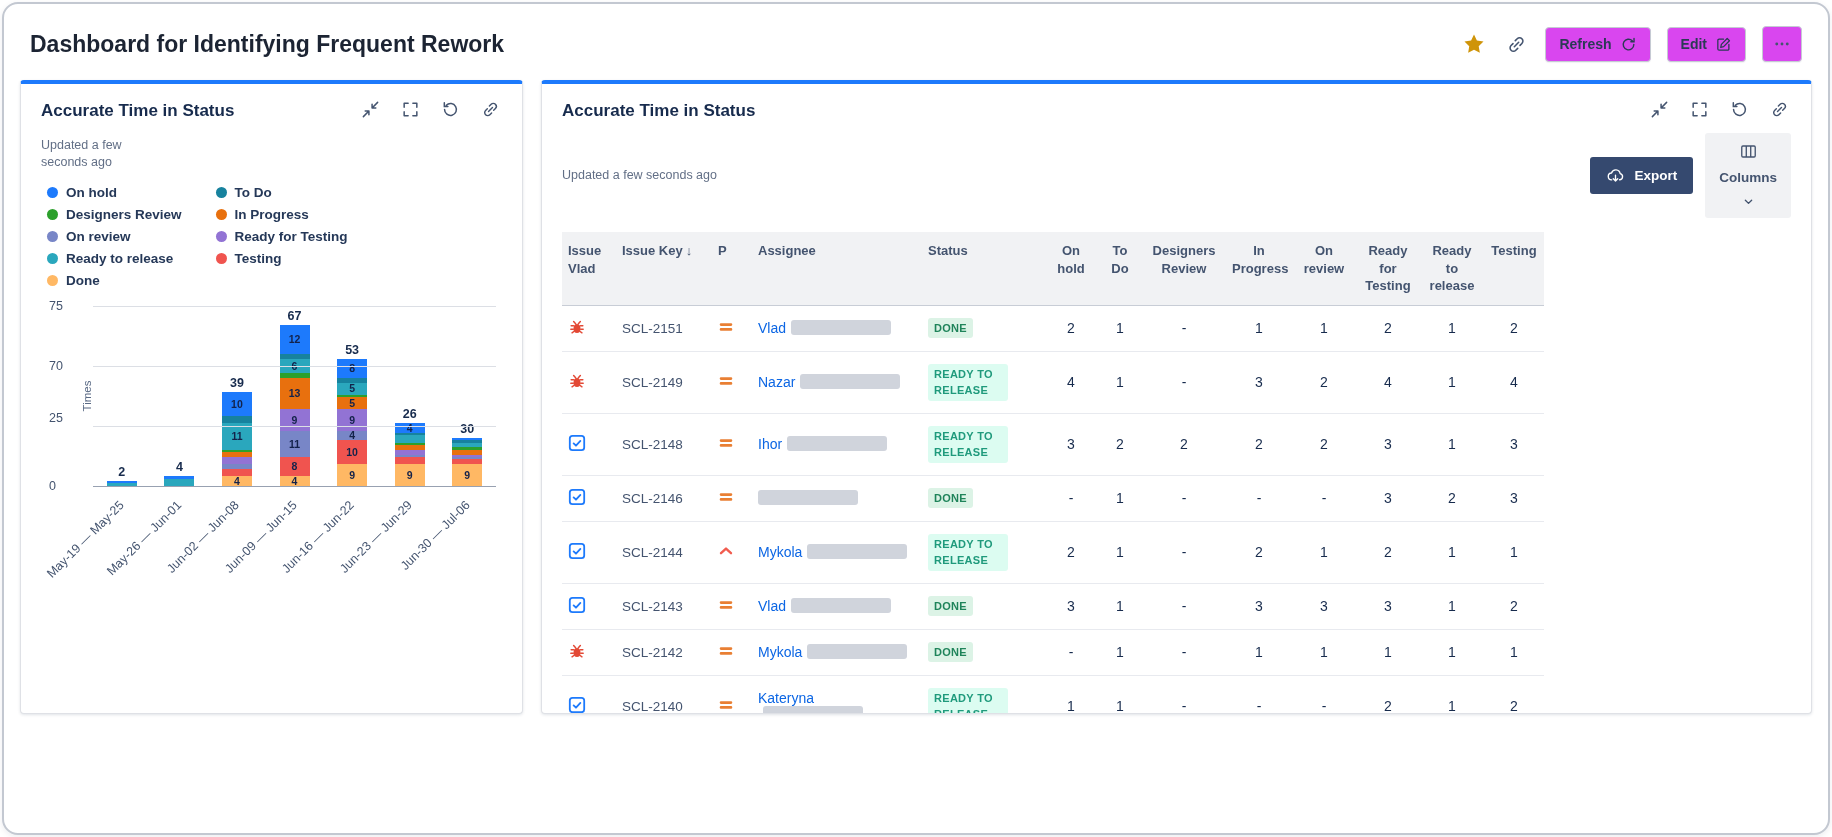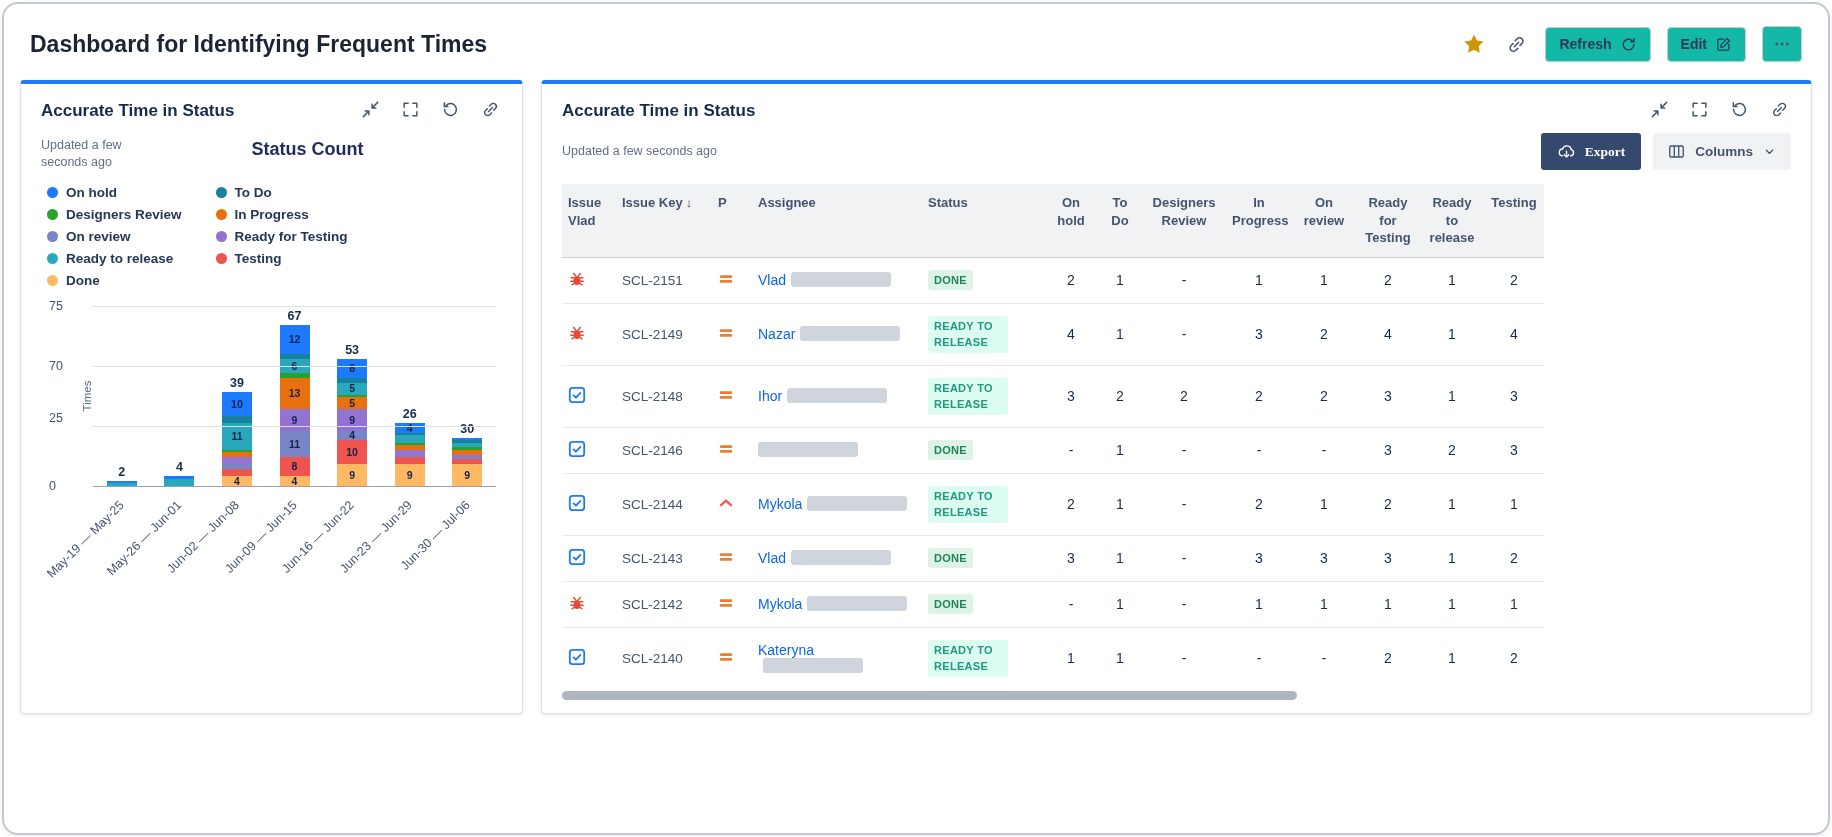--- a/index.html
+++ b/index.html
@@ -4,21 +4,21 @@
 <style>
   * { margin:0; padding:0; box-sizing:border-box; }
   html,body { width:1832px; height:837px; background:#fff; font-family:"Liberation Sans","DejaVu Sans",sans-serif; color:#172b4d; }
   .frame { position:absolute; inset:2px; border:2px solid #c3c8d1; border-radius:16px; background:#fff; overflow:hidden; box-shadow:0 2px 6px rgba(9,30,66,.08); }
 
   
   .top-header { display:flex; align-items:center; justify-content:space-between; padding:18px 26px 14px 26px; height:76px; }
   .page-title { font-size:23px; font-weight:700; color:#1c2433; }
   .header-actions { display:flex; align-items:center; gap:16px; }
   .icon-btn { background:none; border:none; cursor:pointer; display:flex; align-items:center; color:#44546f; padding:2px; }
-  .btn { display:flex; align-items:center; gap:8px; background:#14b8a6; border:1px solid #c5cad3; border-radius:4px; padding:8px 13px; font-size:14px; font-weight:600; color:#2b3a55; cursor:pointer; font-family:inherit; box-shadow:0 1px 1px rgba(9,30,66,.06); }
+  .btn { display:flex; align-items:center; gap:8px; background:#d946ef; border:1px solid #c5cad3; border-radius:4px; padding:8px 13px; font-size:14px; font-weight:600; color:#2b3a55; cursor:pointer; font-family:inherit; box-shadow:0 1px 1px rgba(9,30,66,.06); }
   .btn svg { flex:none; }
 
   
   .panels { display:flex; gap:18px; padding:0 16px; height:634px; }
   .panel { background:#fff; border:1px solid #dfe1e6; border-top:4px solid #1d7afc; border-radius:4px; box-shadow:0 1px 3px rgba(9,30,66,.12); padding:14px 20px 12px 20px; overflow:hidden; position:relative; }
   .panel-left { width:503px; flex:none; }
   .panel-right { flex:1; }
   .panel-head { display:flex; align-items:flex-end; justify-content:space-between; }
   .panel-title { font-size:17px; font-weight:700; color:#172b4d; }
   .panel-icons { display:flex; align-items:center; gap:17px; }
@@ -44,42 +44,42 @@
   .total { font-size:12.5px; font-weight:700; color:#172b4d; margin-bottom:2px;text-align:center; }
   .stack { width:30px; display:flex; flex-direction:column-reverse; }
   .seg { display:flex; align-items:center; justify-content:center; font-size:10.5px; font-weight:700; color:#13224a; line-height:1; overflow:hidden; flex:none; }
   .xlabels { margin-left:52px; margin-right:6px; display:flex; height:92px; }
   .xslot { flex:1; position:relative; }
   .xlab { position:absolute; top:10px; right:50%; transform:rotate(-45deg); transform-origin:100% 50%; white-space:nowrap; font-size:12.5px; color:#44546f; }
 
   
   .toolbar { display:flex; align-items:center; justify-content:space-between; margin-top:12px; }
   .toolbar-buttons { display:flex; align-items:center; gap:12px; }
-  .btn-export { display:flex; align-items:center; gap:9px; background:#35496f; color:#fff; border:none; border-radius:3px; padding:9px 16px; font-size:13.5px; font-weight:600; cursor:pointer; font-family:Liberation Serif, serif; }
-  .btn-columns { display:flex; align-items:center; gap:9px; background:#f1f2f4; color:#44546f; border:none; border-radius:3px; padding:9px 14px; font-size:13.5px; font-weight:600; cursor:pointer; font-family:inherit; }
+  .btn-export { display:flex; align-items:center; gap:9px; background:#35496f; color:#fff; border:none; border-radius:3px; padding:9px 16px; font-size:13.5px; font-weight:600; cursor:pointer; font-family:Liberation Sans, sans-serif; }
+  .btn-columns { display:flex; align-items:center; gap:9px; background:#f1f2f4; color:#44546f; border:none; border-radius:3px; padding:9px 14px; font-size:13.5px; font-weight:600; cursor:pointer; font-family:inherit;flex-direction:column; }
   .table-wrap { margin-top:14px; height:501px; overflow:hidden; }
   table.status-table { border-collapse:collapse; table-layout:fixed; }
   .status-table th { background:#f1f2f4; font-size:13px; font-weight:600; color:#44546f; text-align:left; padding:10px 6px; vertical-align:top; border-bottom:1px solid #c8cdd6; line-height:1.35; cursor:pointer; }
   .status-table th.num, .status-table td.num { text-align:center; }
   .status-table td { padding:12px 6px; font-size:14px; color:#172b4d; border-bottom:1px solid #e8eaef; vertical-align:middle; }
   .issue-key { font-size:13.5px; font-weight:400; color:#44546f; }
   .assignee-link { color:#0c66e4; text-decoration:none; cursor:pointer; }
   .redact { display:inline-block; height:15px; width:100px; background:#d0d4dc; border-radius:3px; vertical-align:-2px; margin-left:5px; }
   .badge { display:inline-block; font-size:11px; line-height:1.5; font-weight:700; padding:2px 6px; border-radius:3px; max-width:80px; letter-spacing:.3px; }
   .sort-arrow { font-weight:700; margin-left:3px; }
   .hscrollbar { margin-top:6px; height:9px; width:100%; }
   .hscroll-thumb { height:9px; width:735px; background:#aeb5c1; border-radius:6px; cursor:grab; }
 </style>
 </head>
 <body>
 
 <div class="frame">
 
   <div class="top-header">
-    <div class="page-title">Dashboard for Identifying Frequent Times</div>
+    <div class="page-title">Dashboard for Identifying Frequent Rework</div>
     <div class="header-actions">
       <button class="icon-btn">
         <svg width="24" height="24" viewBox="0 0 24 24">
             <path fill="#cf9409" d="M12 2.6l2.9 6 6.6.95-4.8 4.65 1.15 6.55L12 17.65l-5.85 3.1 1.1-6.55-4.75-4.65 6.6-.95z"></path>
           </svg>
       </button>
       <button class="icon-btn">
         <svg width="21" height="21" viewBox="0 0 24 24" fill="none" stroke="#44546f" stroke-width="1.8" stroke-linecap="round">
             <path d="M9.5 14.5l5-5M8 11l-2.2 2.2a3.8 3.8 0 0 0 5.4 5.4l2.2-2.2M16 13l2.2-2.2a3.8 3.8 0 0 0-5.4-5.4L10.6 7.6"></path>
           </svg>
@@ -131,21 +131,20 @@
           <button class="icon-btn">
               <svg width="19" height="19" viewBox="0 0 24 24" fill="none" stroke="#44546f" stroke-width="1.8" stroke-linecap="round">
                 <path d="M9.5 14.5l5-5M8 11l-2.2 2.2a3.8 3.8 0 0 0 5.4 5.4l2.2-2.2M16 13l2.2-2.2a3.8 3.8 0 0 0-5.4-5.4L10.6 7.6"></path>
               </svg>
             </button>
         </div>
       </div>
 
       <div class="chart-meta-row">
         <div class="updated">Updated a few seconds ago</div>
-        <div class="chart-title">Status Count</div>
       </div>
 
       <div class="legend">
           <div class="legend-col">
             <div class="legend-item">
               <span class="dot" style="background:#1d7afc"></span>
               <span class="legend-label">On hold</span>
             </div>
             <div class="legend-item">
               <span class="dot" style="background:#2ca02c"></span>

